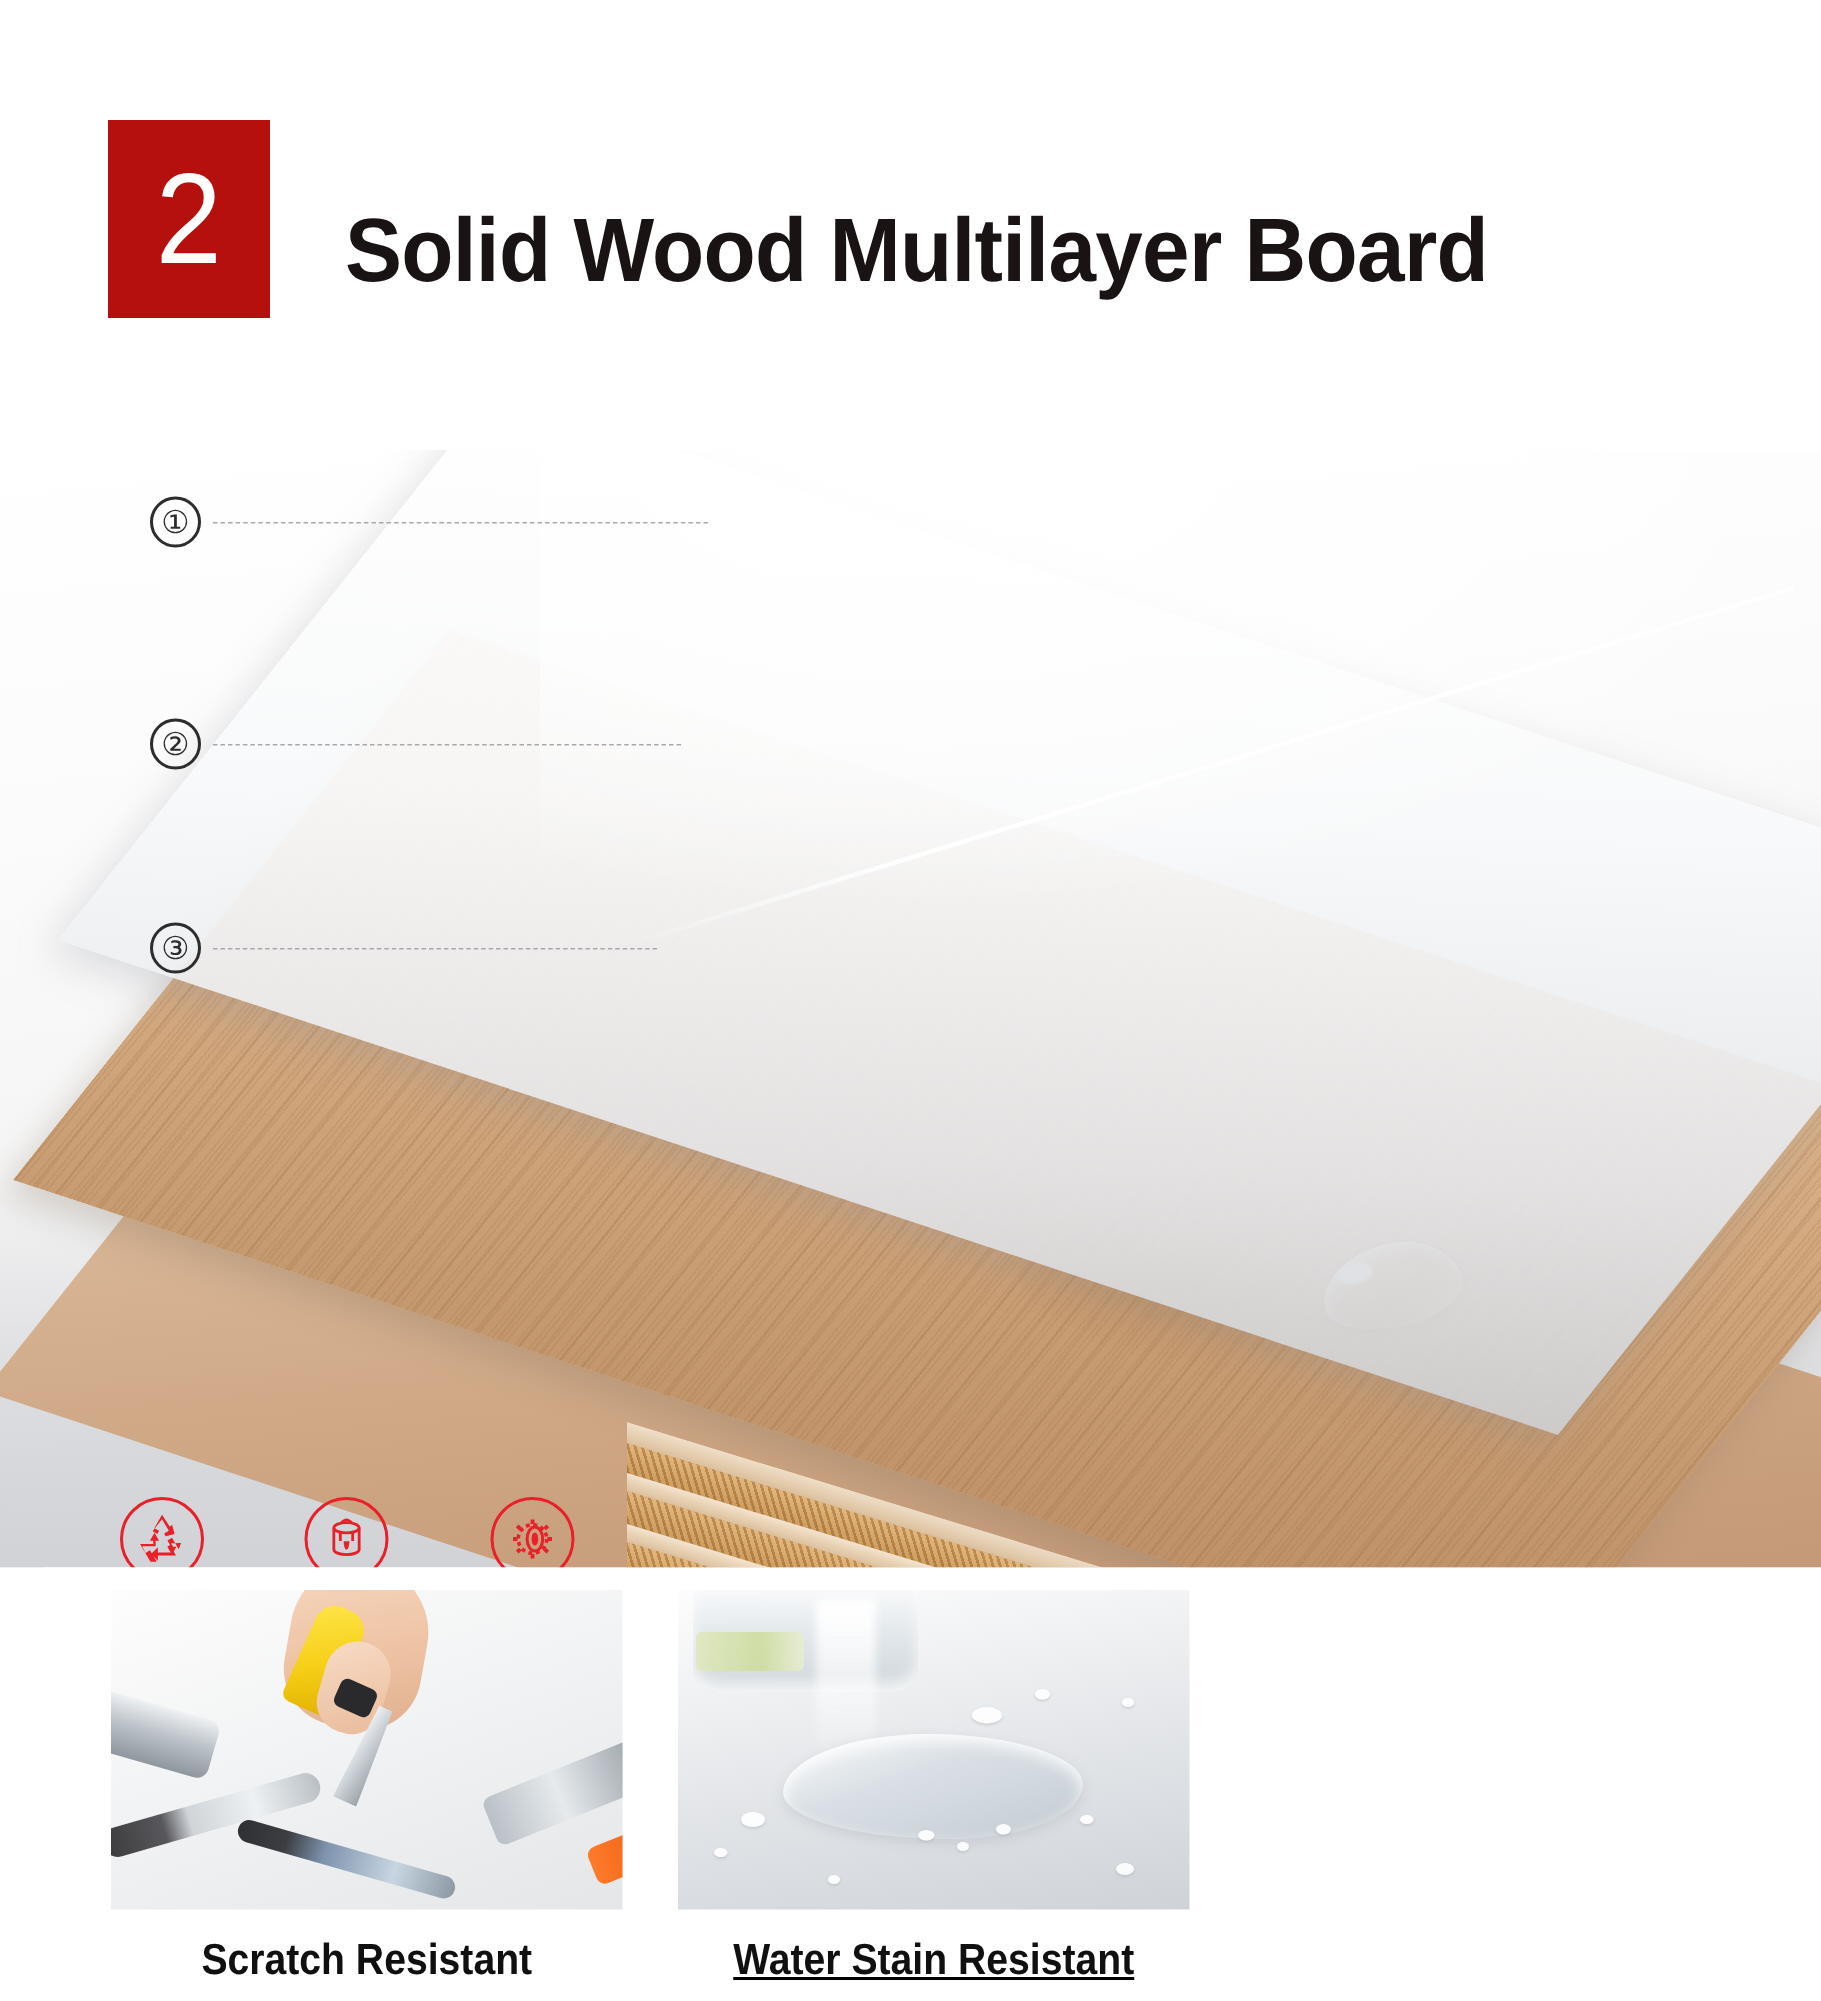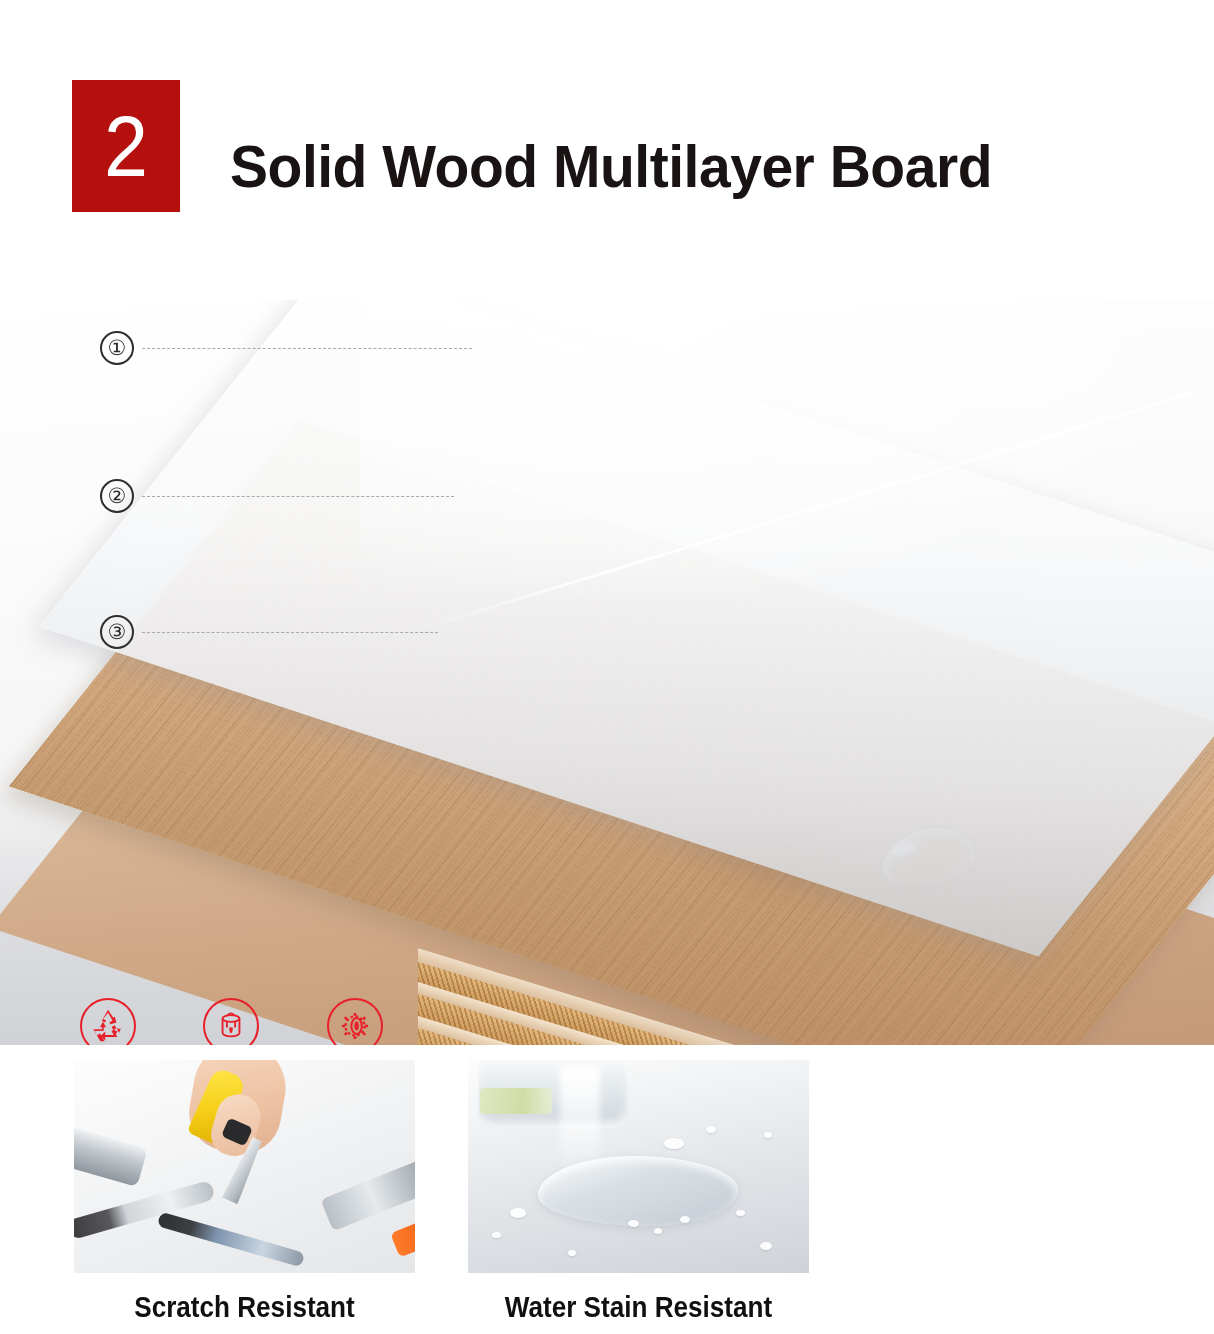--- a/index.html
+++ b/index.html
@@ -511,21 +511,21 @@
         <div class="tool-plier-grip"></div>
         <div class="tool-hand"></div>
         <div class="tool-handle-yellow"></div>
         <div class="tool-finger"></div>
         <div class="tool-collar"></div>
         <div class="tool-blade"></div>
       </div>
       <div class="feature-label">Scratch Resistant</div>
     </div>
 
-    <div class="feature" style="left:440px;">
+    <div class="feature" style="left:424px;text-decoration:underline;">
       <div class="feature-photo photo-water">
         <div class="water-glass"></div>
         <div class="water-glass-green"></div>
         <div class="water-glare"></div>
         <div class="water-puddle"></div>
         <div class="wdrop" style="left:196px;top:78px;width:20px;height:11px;"></div>
         <div class="wdrop" style="left:238px;top:66px;width:10px;height:7px;"></div>
         <div class="wdrop" style="left:296px;top:72px;width:8px;height:6px;"></div>
         <div class="wdrop" style="left:42px;top:148px;width:16px;height:10px;"></div>
         <div class="wdrop" style="left:24px;top:172px;width:9px;height:6px;"></div>

